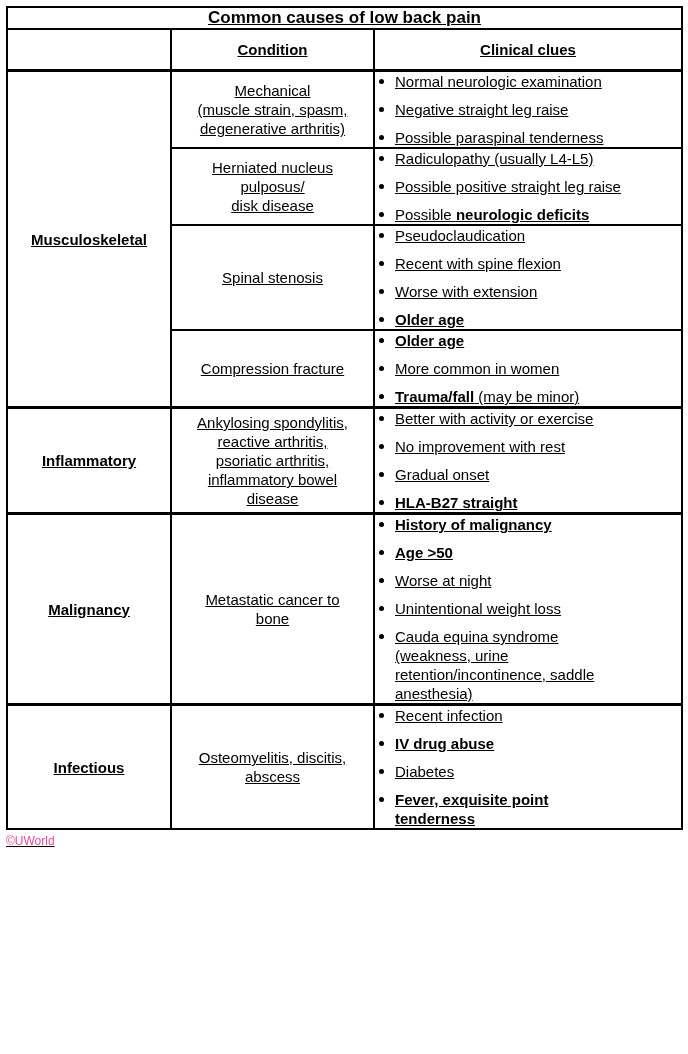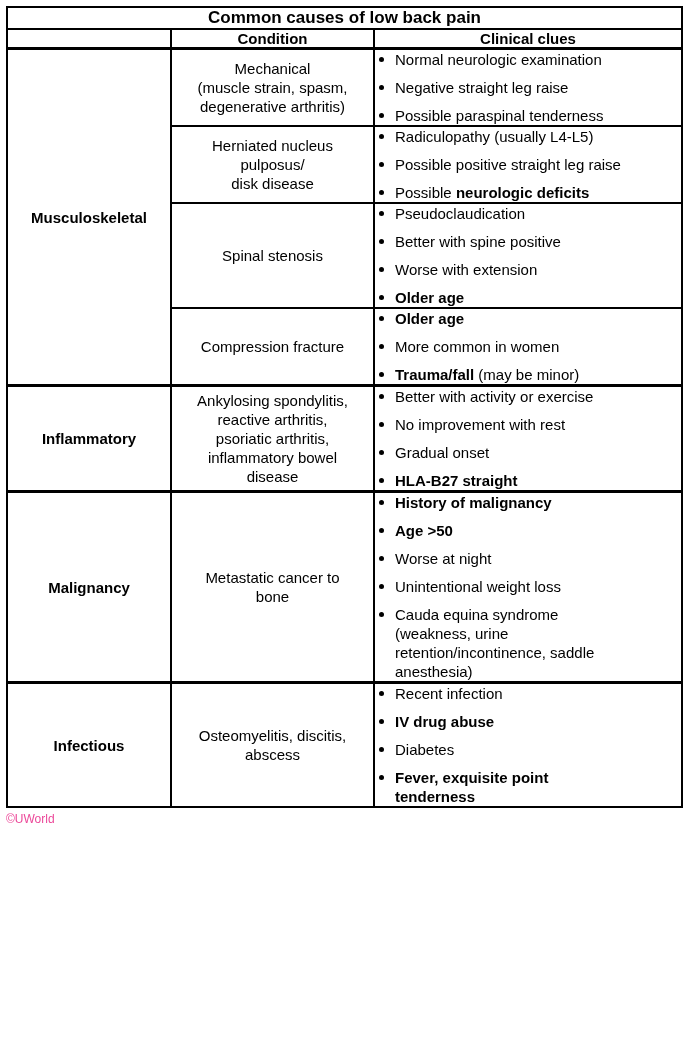--- a/index.html
+++ b/index.html
@@ -6,20 +6,21 @@
     margin: 0;
     padding: 0;
     background: #ffffff;
     color: #000000;
     font-family: "Liberation Sans", sans-serif;
   }
   .page {
     width: 624px;
     box-sizing: border-box;
     padding: 6px 7px 2px 6px;
+    text-decoration: underline;
   }
   table.main {
     border-collapse: collapse;
     width: 675px;
     table-layout: fixed;
     background: #ffffff;
   }
   table.main th, table.main td {
     border: 2px solid #000000;
     padding: 0;
@@ -29,21 +30,21 @@
     font-size: 17px;
     font-weight: bold;
     text-align: center;
     padding: 15px 6px;
     border-bottom-width: 3px;
   }
   tr.header-row th {
     font-size: 15px;
     font-weight: bold;
     text-align: center;
-    padding: 0 6px;
+    padding: 11px 6px;
   }
   tr.section-start td {
     border-top-width: 3px;
   }
   td.category-cell {
     font-size: 15px;
     font-weight: bold;
     text-align: center;
     padding: 6px 6px;
     border-radius: 29px;
@@ -130,21 +131,21 @@
               <li><span>Possible positive straight leg raise</span></li>
               <li><span>Possible </span><strong>neurologic deficits</strong></li>
             </ul>
           </td>
         </tr>
         <tr>
           <td class="condition-cell">Spinal stenosis</td>
           <td class="clues-cell">
             <ul class="clue-list">
               <li><span>Pseudoclaudication</span></li>
-              <li><span>Better with spine positive</span></li>
+              <li><span>Recent with spine flexion</span></li>
               <li><span>Worse with extension</span></li>
               <li><strong>Older age</strong></li>
             </ul>
           </td>
         </tr>
         <tr>
           <td class="condition-cell">Compression fracture</td>
           <td class="clues-cell">
             <ul class="clue-list">
               <li><strong>Older age</strong></li>

